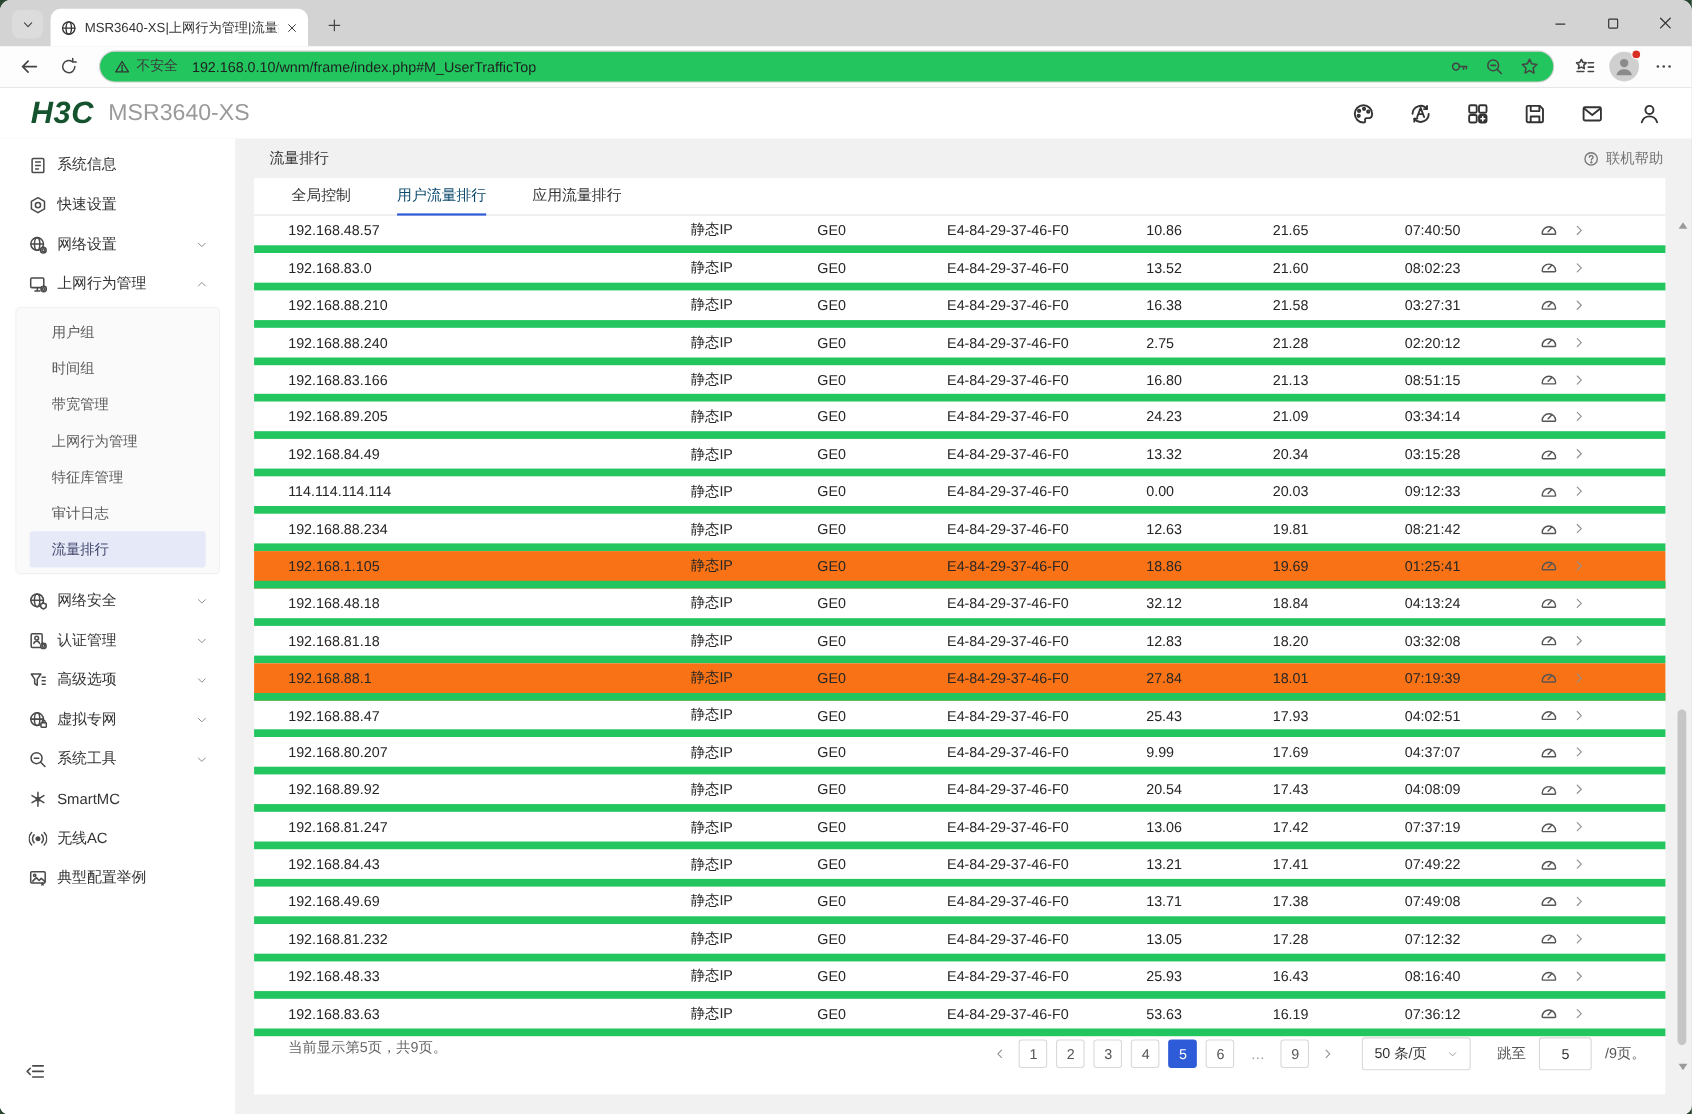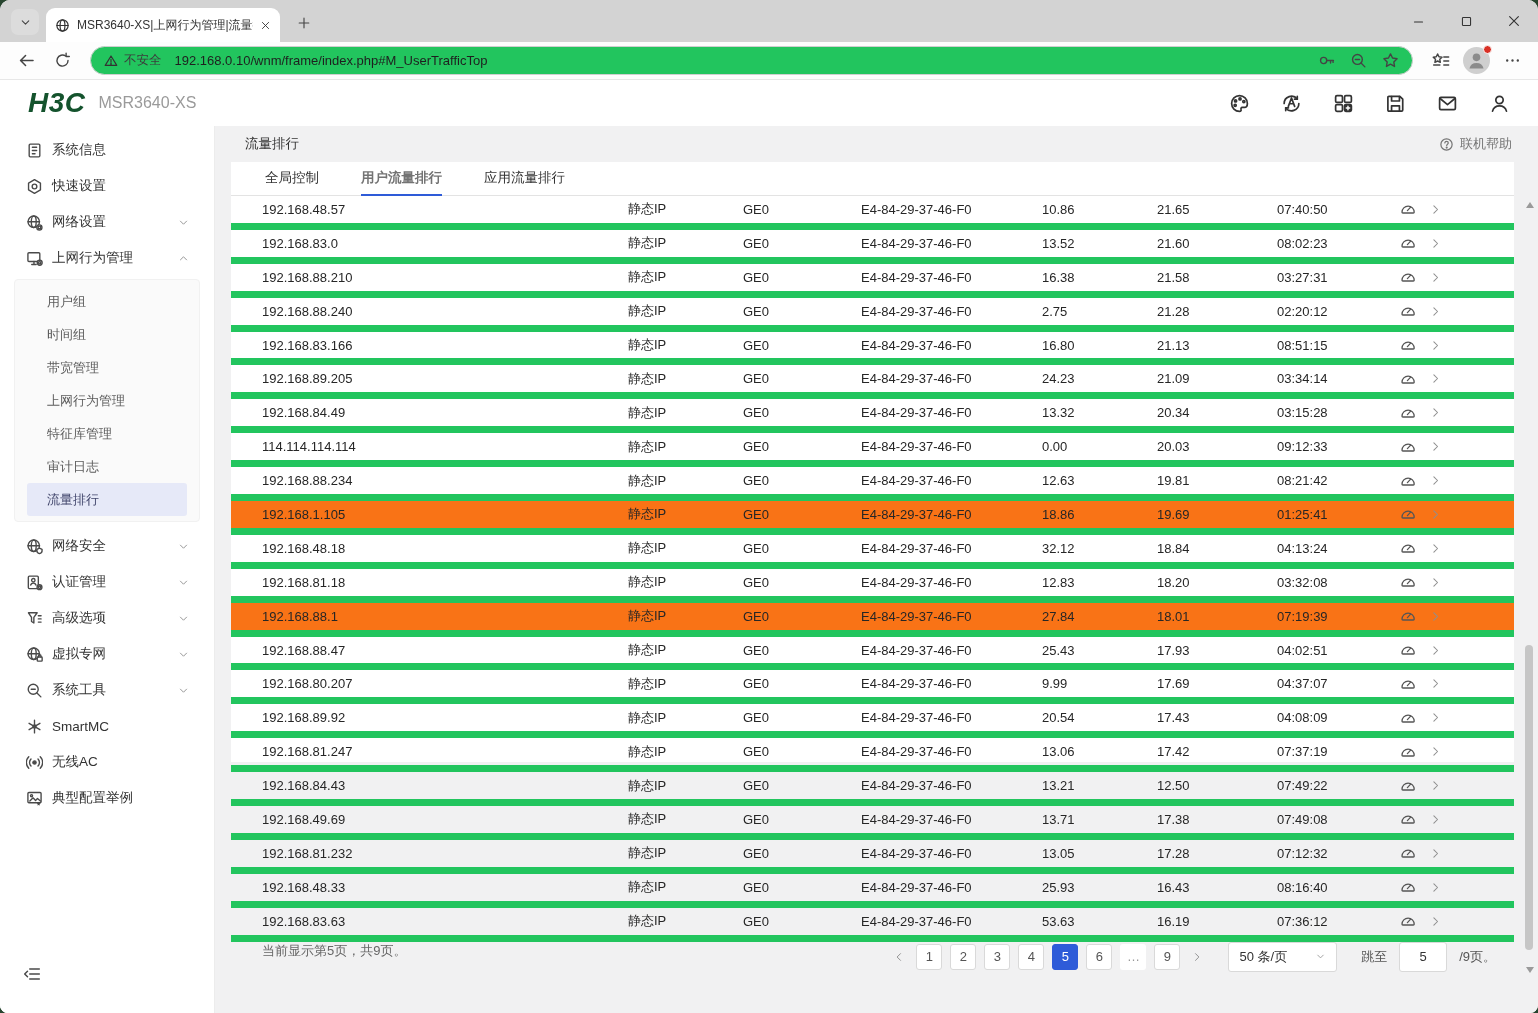--- a/index.html
+++ b/index.html
@@ -29,21 +29,21 @@
   .omnibox .sec { font-size:12.5px; color:#3c3c3c; }
   .omnibox .url { margin-left:7px; color:#1f1f1f; font-size:13px; }
   .omni-icons { margin-left:auto; display:flex; gap:15px; color:#444; }
   .avatar { position:relative; width:27px; height:27px; border-radius:50%; background:#cfcfcf; overflow:visible; flex:0 0 auto; }
   .avatar svg { position:absolute; inset:3px; color:#8b8b8b; }
   .avatar .dot { position:absolute; right:-2px; top:-2px; width:9px; height:9px; border-radius:50%; background:#d93025; border:1.5px solid #fdfdfd; }
 
   
   .siteheader { height:46px; background:#fff; display:flex; align-items:center; padding:0 28px; }
   .brand { font-size:28px; font-weight:800; color:#14532d; letter-spacing:.5px; font-style:italic; }
-  .model { margin-left:13px; font-size:16px; color:#9a9a9a; }
+  .model { margin-left:13px; font-size:21px; color:#9a9a9a; }
   .hicons { margin-left:auto; display:flex; gap:31px; color:#333; }
   .hicons .hbtn { width:21px; height:21px; }
 
   
   .content { position:relative; height:887px; display:flex; background:#f1f1f2; }
 
   
   .sidebar { width:215px; background:#fff; border-right:1px solid #ececec; padding-top:6px; position:relative; flex:0 0 auto; }
   .side-item { height:36px; display:flex; align-items:center; padding-left:26px; gap:9px; cursor:default; }
   .side-item .s-icon { width:17px; height:17px; color:#4a4a4a; flex:0 0 auto; }
@@ -54,42 +54,42 @@
   .sub-item.selected { background:#e6e9f8; color:#40456b; }
   .collapse-btn { position:absolute; left:23px; bottom:30px; width:18px; height:18px; color:#4a4a4a; }
 
   
   .main { flex:1; position:relative; }
   .title-row { height:36px; display:flex; align-items:center; padding:0 26px 0 30px; }
   .ptitle { font-size:13.5px; color:#333; }
   .help { margin-left:auto; display:flex; align-items:center; gap:6px; color:#757575; font-size:13px; }
   .help .hicon { width:15px; height:15px; color:#757575; }
 
-  .card { margin:0 24px 0 16px; background:#fff; height:600px; display:flex; flex-direction:column; }
+  .card { margin:0 24px 0 16px; background:#fff; height:833px; display:flex; flex-direction:column; }
   .tabs { height:34px; display:flex; align-items:stretch; padding-left:34px; gap:42px; border-bottom:1px solid #e3e3e3; flex:0 0 auto; }
   .tab { display:flex; align-items:center; font-size:13.5px; color:#333; border-bottom:2px solid transparent; margin-bottom:-1px; }
-  .tab.active { color:#737373; font-weight:bold; border-bottom-color:#2e5bd8; }
+  .tab.active { color:#0c4a6e; font-weight:normal; border-bottom-color:#2e5bd8; }
 
   .tbody { flex:1; }
   .trow { display:grid; grid-template-columns:366px 115px 118px 181px 115px 120px 123px 1fr;
           align-items:center; height:33.9px; padding-left:31px; border-bottom:7px solid #22c55e; font-size:13px; color:#262626; }
   .trow.hl { background:#f97316; }
   .c-actions { display:flex; align-items:center; gap:13px; color:#555; }
   .c-actions .act { width:16px; height:16px; }
   .c-actions .chev { color:#8f8f8f; width:13px; height:13px; }
 
   .tfoot { height:52px; display:flex; align-items:flex-start; padding:0 18px 0 31px; font-size:13px; color:#666; flex:0 0 auto; }
   .pager { margin-left:auto; display:flex; align-items:center; gap:8px; }
   .pbox { min-width:26px; height:26px; display:flex; align-items:center; justify-content:center; border:1px solid #d9d9d9;
           border-radius:3px; background:#fff; font-size:13px; color:#555; padding:0 4px; }
   .pbox.active { background:#2e5bd8; border-color:#2e5bd8; color:#fff; }
   .parr { width:18px; height:26px; display:flex; align-items:center; justify-content:center; color:#8f8f8f; }
   .pellipsis { width:16px; text-align:center; color:#999; border:none; }
   .psize { margin-left:14px; height:30px; border:1px solid #d9d9d9; border-radius:3px; background:#fff; display:flex;
-           align-items:center; padding:0 10px; gap:28px; color:#333; }
+           align-items:center; padding:0 10px; gap:18px; color:#333; }
   .psize .caret { width:11px; height:11px; color:#999; }
   .jump { margin-left:16px; display:flex; align-items:center; gap:12px; color:#555; }
   .jump input { width:48px; height:30px; border:1px solid #d9d9d9; border-radius:3px; text-align:center; font-size:13px; color:#333;
                 font-family:inherit; outline:none; }
 
   
   .pscroll { position:absolute; right:2px; top:74px; width:13px; height:775px; }
   .pscroll .up, .pscroll .down { position:absolute; left:3px; width:0; height:0; border-left:4px solid transparent; border-right:4px solid transparent; }
   .pscroll .up { top:2px; border-bottom:6px solid #9a9a9a; }
   .pscroll .down { bottom:2px; border-top:6px solid #9a9a9a; }
@@ -890,21 +890,21 @@
                 </span>
     </span>
   </div>
 
   <div class="trow">
     <span>192.168.84.43</span>
     <span>静态IP</span>
     <span>GE0</span>
     <span>E4-84-29-37-46-F0</span>
     <span>13.21</span>
-    <span>12.50</span>
+    <span>17.41</span>
     <span>07:49:22</span>
     <span class="c-actions">
       <span class="act">
                   <svg viewBox="0 0 16 16">
                     <path d="M2 11.2a6.1 6.1 0 0 1 12.2 0c0 .5-.4.8-.9.8H2.9c-.5 0-.9-.3-.9-.8z"></path>
                     <path d="M7.4 9.6l3-3.2"></path>
                   </svg>
                 </span>
       <span class="act chev">
                   <svg viewBox="0 0 16 16">

